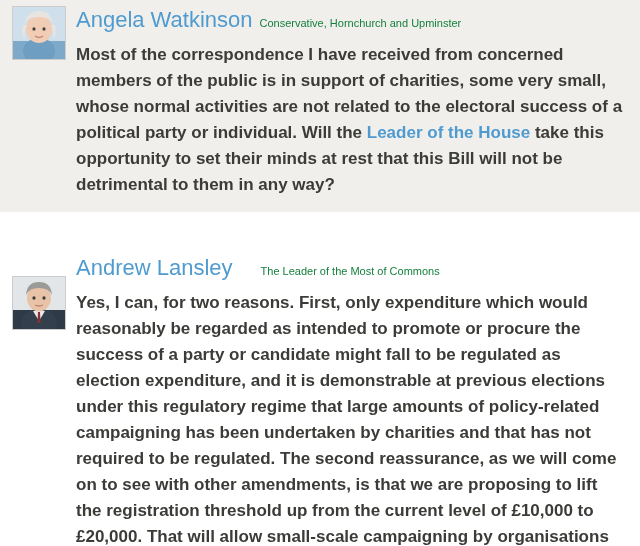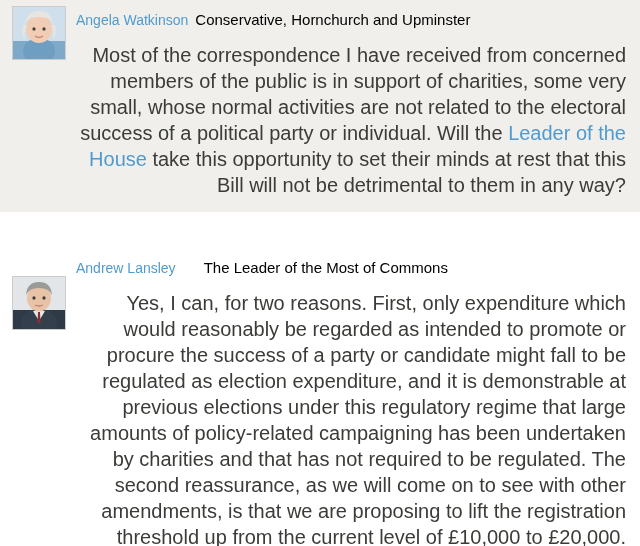--- a/index.html
+++ b/index.html
@@ -46,38 +46,39 @@
   .head-row {
     margin-left: 62px;
     display: flex;
     align-items: baseline;
     flex-wrap: wrap;
     gap: 7px;
     min-height: 26px;
   }
   .speaker-name {
     color: #4f9bd0;
-    font-size: 14px;
+    font-size: 22px;
     line-height: 24px;
     font-weight: normal;
     white-space: nowrap;
   }
   .speaker-role {
-    color: #000000;
-    font-size: 15px;
+    color: #15803d;
+    font-size: 11px;
     line-height: 18px;
     white-space: nowrap;
   }
   .body-text {
     margin-left: 62px;
     margin-top: 8px;
     color: #3b3b38;
-    font-size: 20px;
+    font-size: 17px;
     line-height: 26px;
-    text-align: right;
+    text-align: left;
+    font-weight: bold;
   }
   .speech-1 .body-text {
     margin-left: 62px;
   }
   .inline-link {
     color: #4f9bd0;
     text-decoration: none;
     cursor: pointer;
   }
   .speech-2 {

